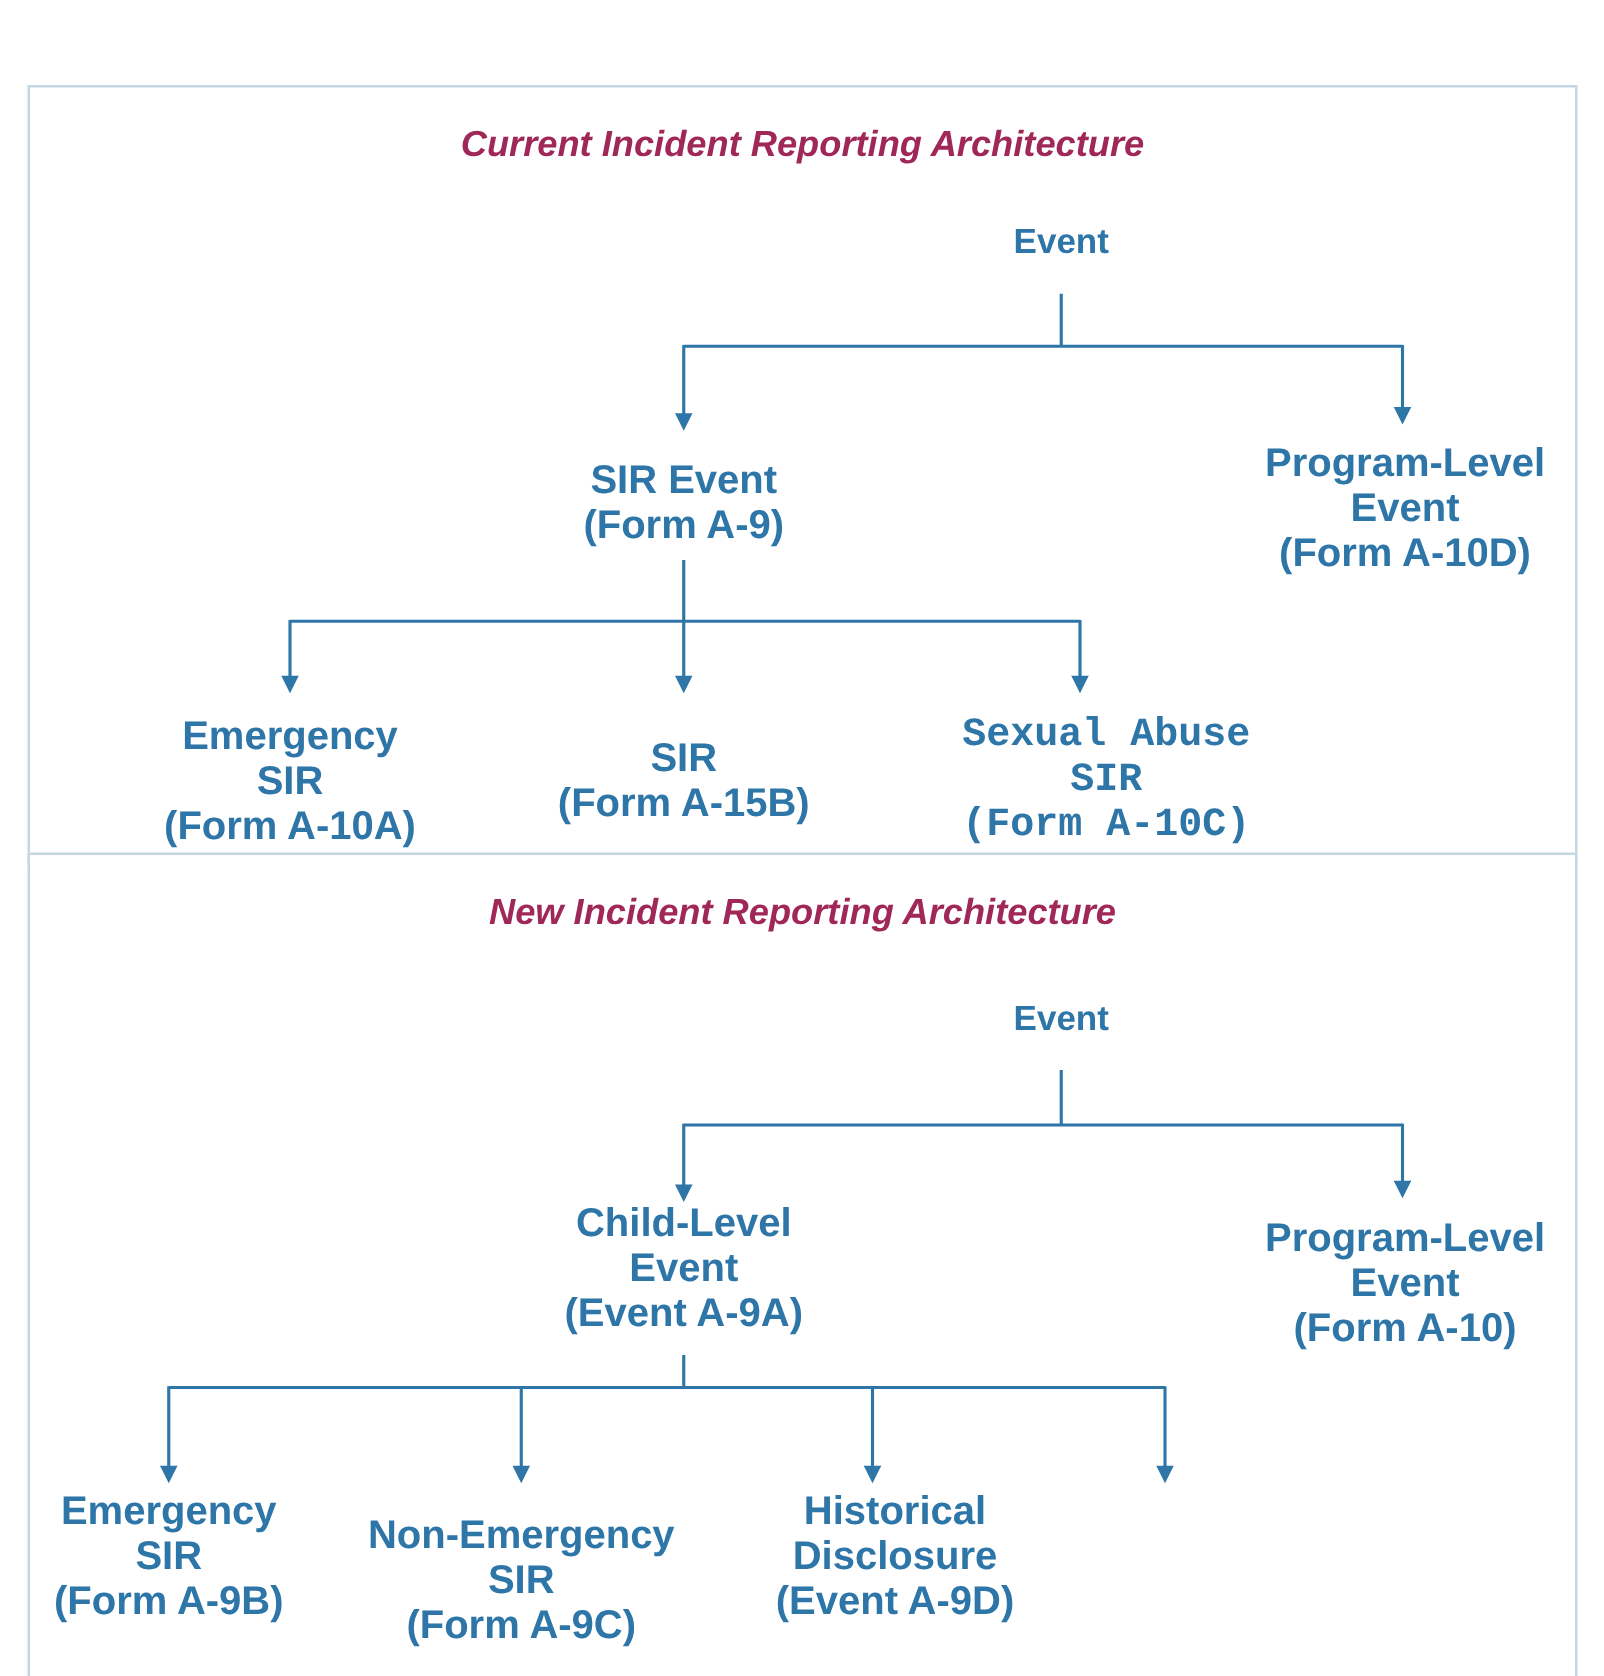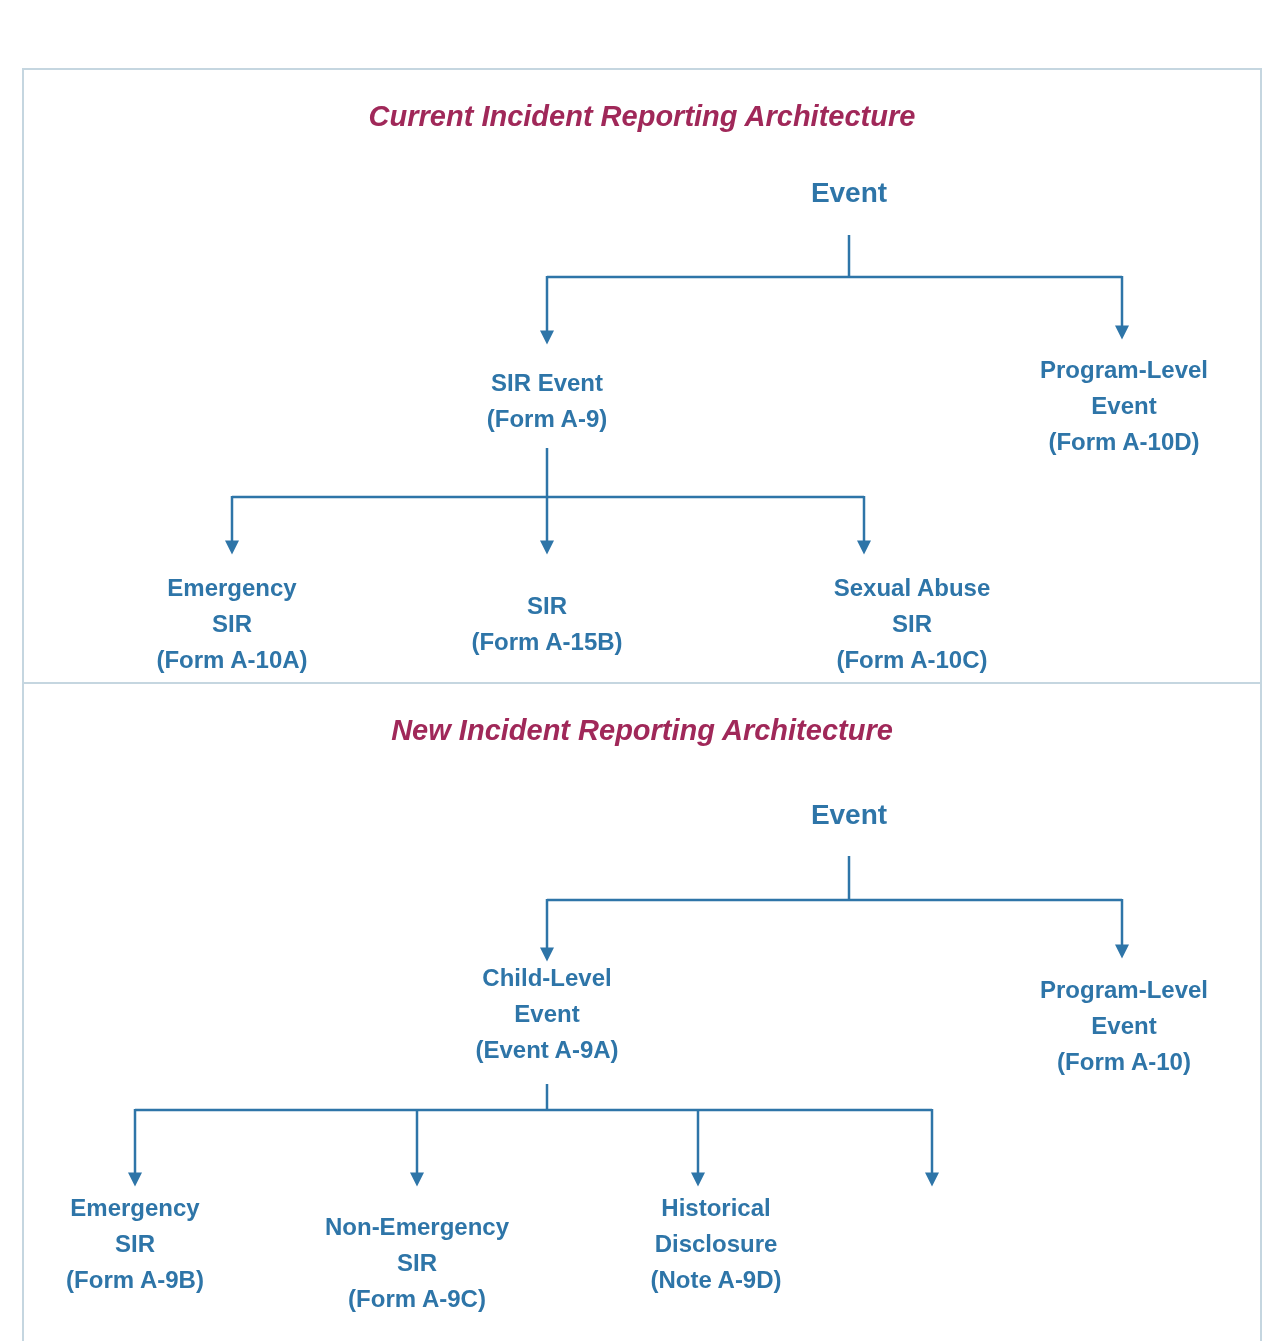--- a/index.html
+++ b/index.html
@@ -34,21 +34,21 @@
     color: var(--title);
     font-size: 29px;
     font-weight: bold;
     font-style: italic;
   }
   .node {
     position: absolute;
     transform: translateX(-50%);
     text-align: center;
     color: var(--node);
-    font-size: 24px;
+    font-size: 32px;
     font-weight: 600;
     line-height: 36px;
     white-space: nowrap;
   }
   .node-root {
     font-size: 28px;
     line-height: 34px;
   }
   .connectors {
     position: absolute;
@@ -102,21 +102,21 @@
     <div>Emergency</div>
     <div>SIR</div>
     <div>(Form A-10A)</div>
   </div>
 
   <div class="node" style="left:523px; top:518px;">
     <div>SIR</div>
     <div>(Form A-15B)</div>
   </div>
 
-  <div class="node" style="left:888px; top:500px;">
+  <div class="node" style="left:861px; top:500px;font-family:Liberation Mono, monospace;">
     <div>Sexual Abuse</div>
     <div>SIR</div>
     <div>(Form A-10C)</div>
   </div>
 
 </div>
 
 <div class="panel panel-2">
 
   <div class="panel-title">New Incident Reporting Architecture</div>
@@ -163,17 +163,17 @@
 
   <div class="node" style="left:393px; top:506px;margin-top:19px;">
     <div>Non-Emergency</div>
     <div>SIR</div>
     <div>(Form A-9C)</div>
   </div>
 
   <div class="node" style="left:692px; top:506px;">
     <div>Historical</div>
     <div>Disclosure</div>
-    <div>(Note A-9D)</div>
+    <div>(Event A-9D)</div>
   </div>
 
 
 </div>
 
 </body></html>

